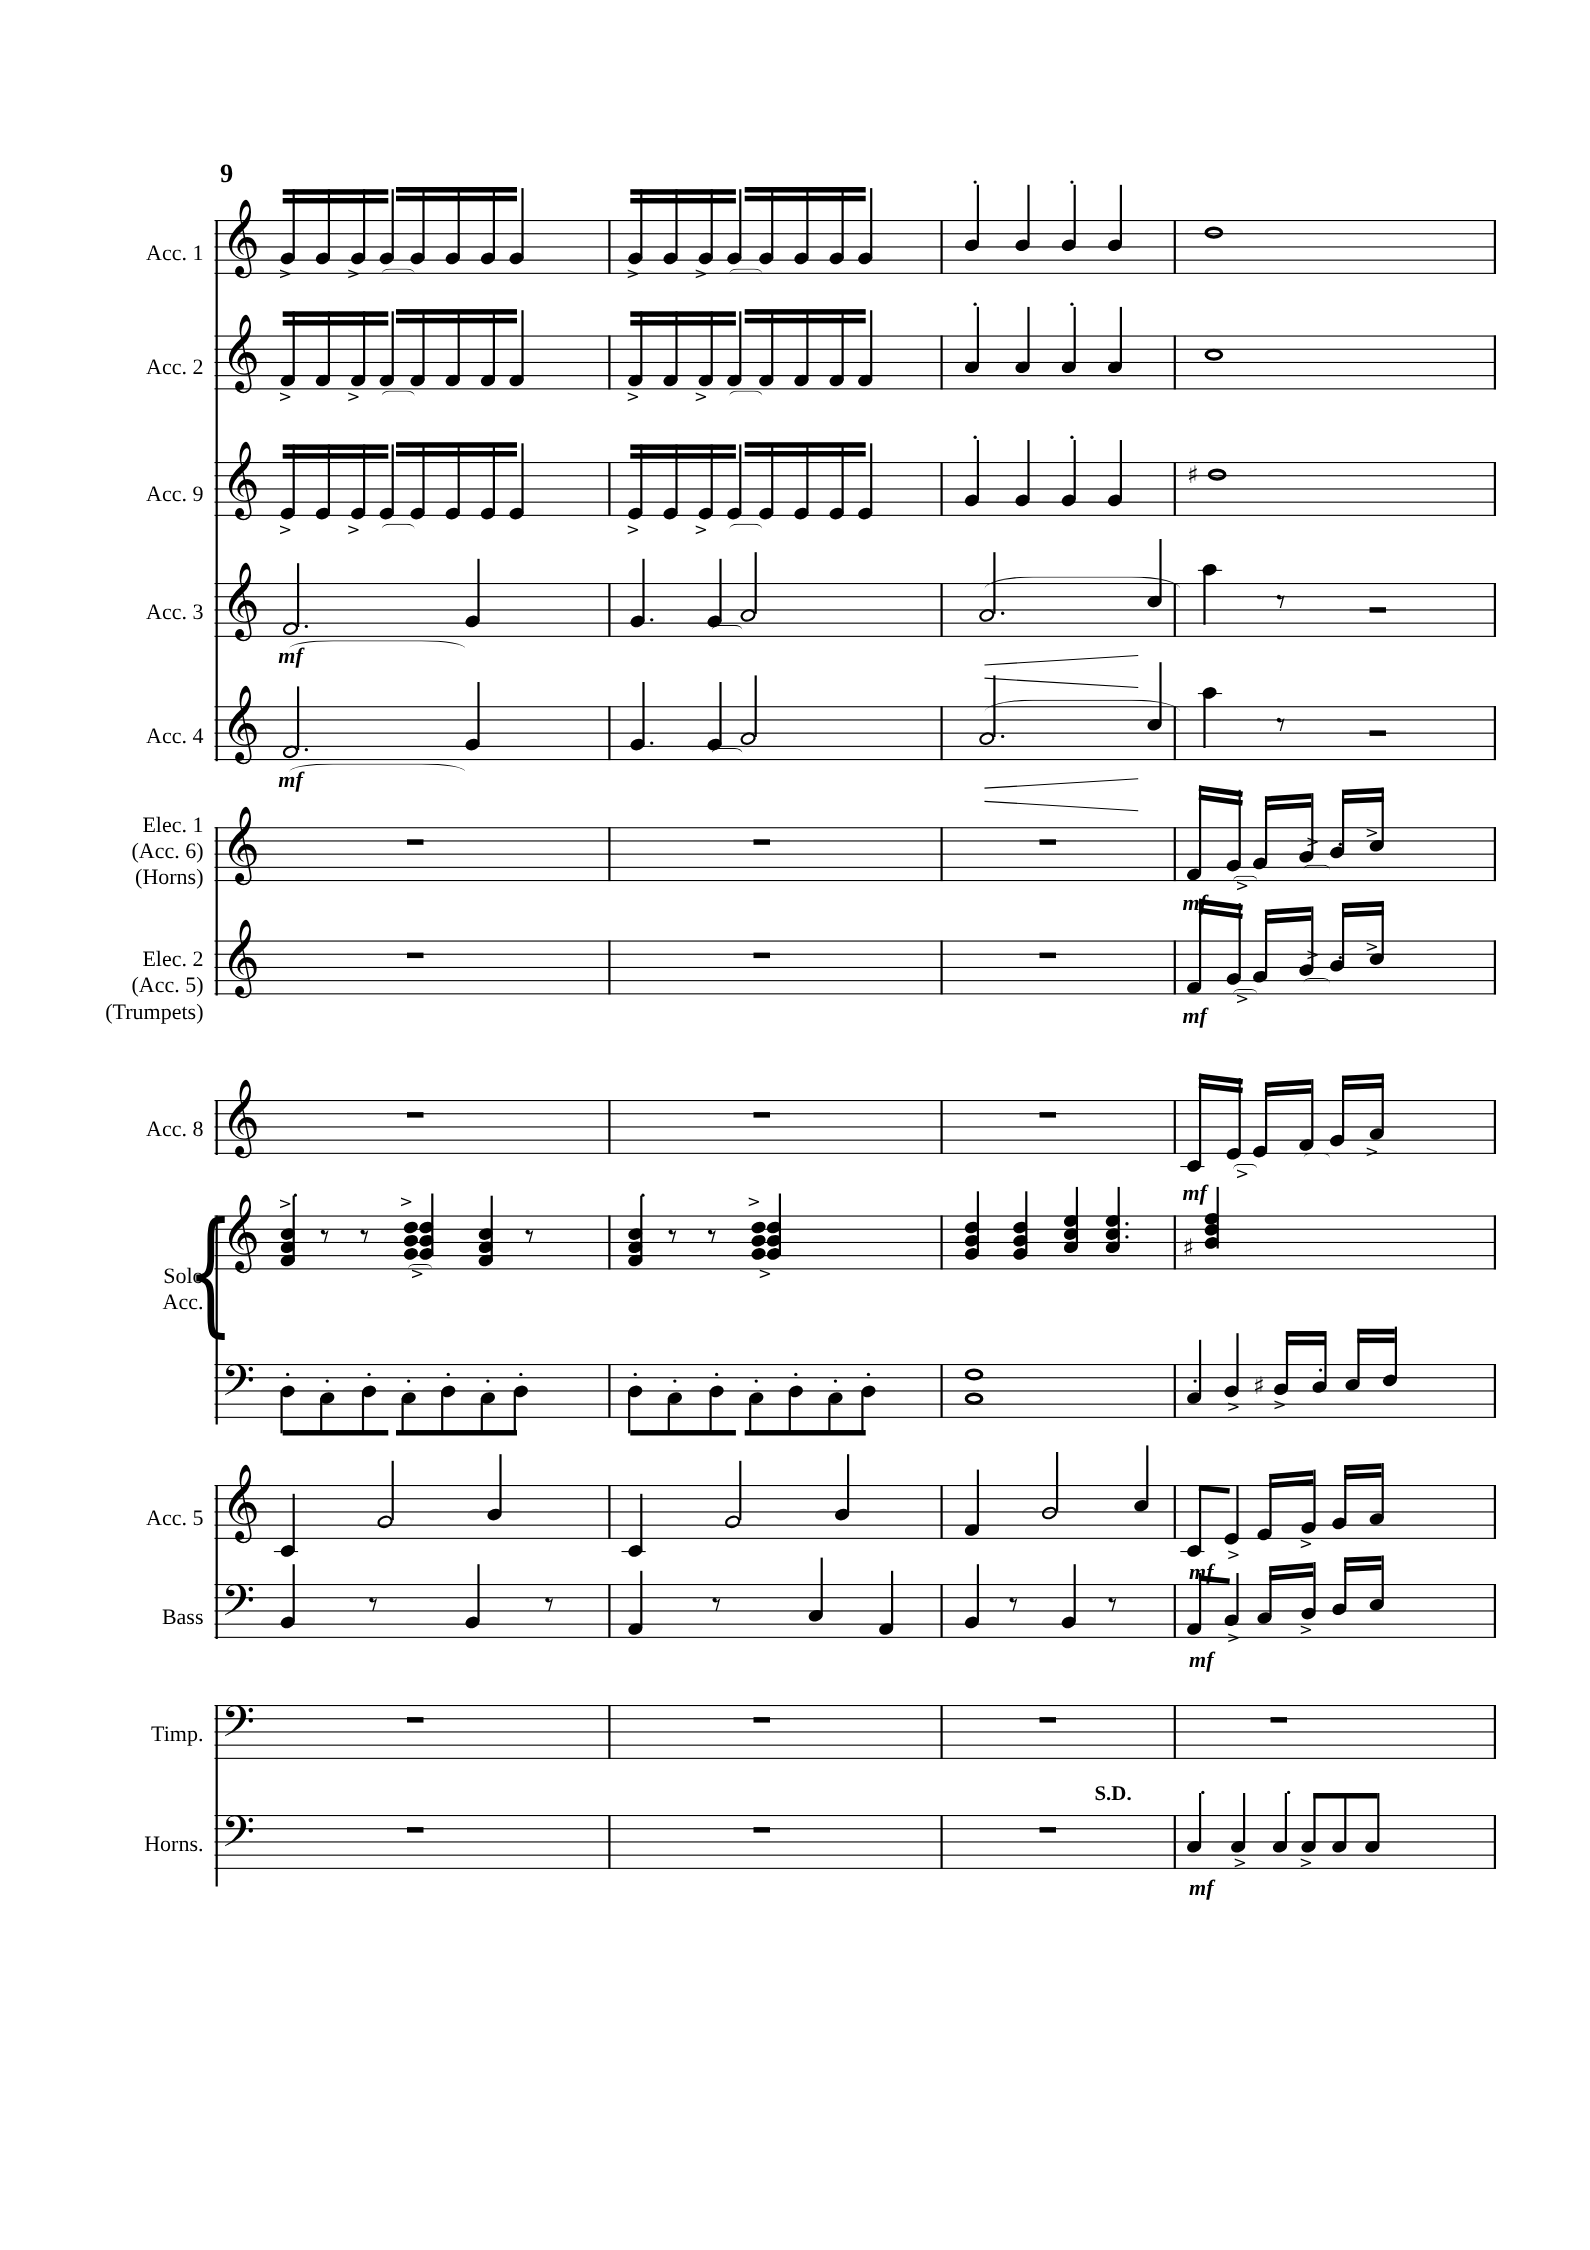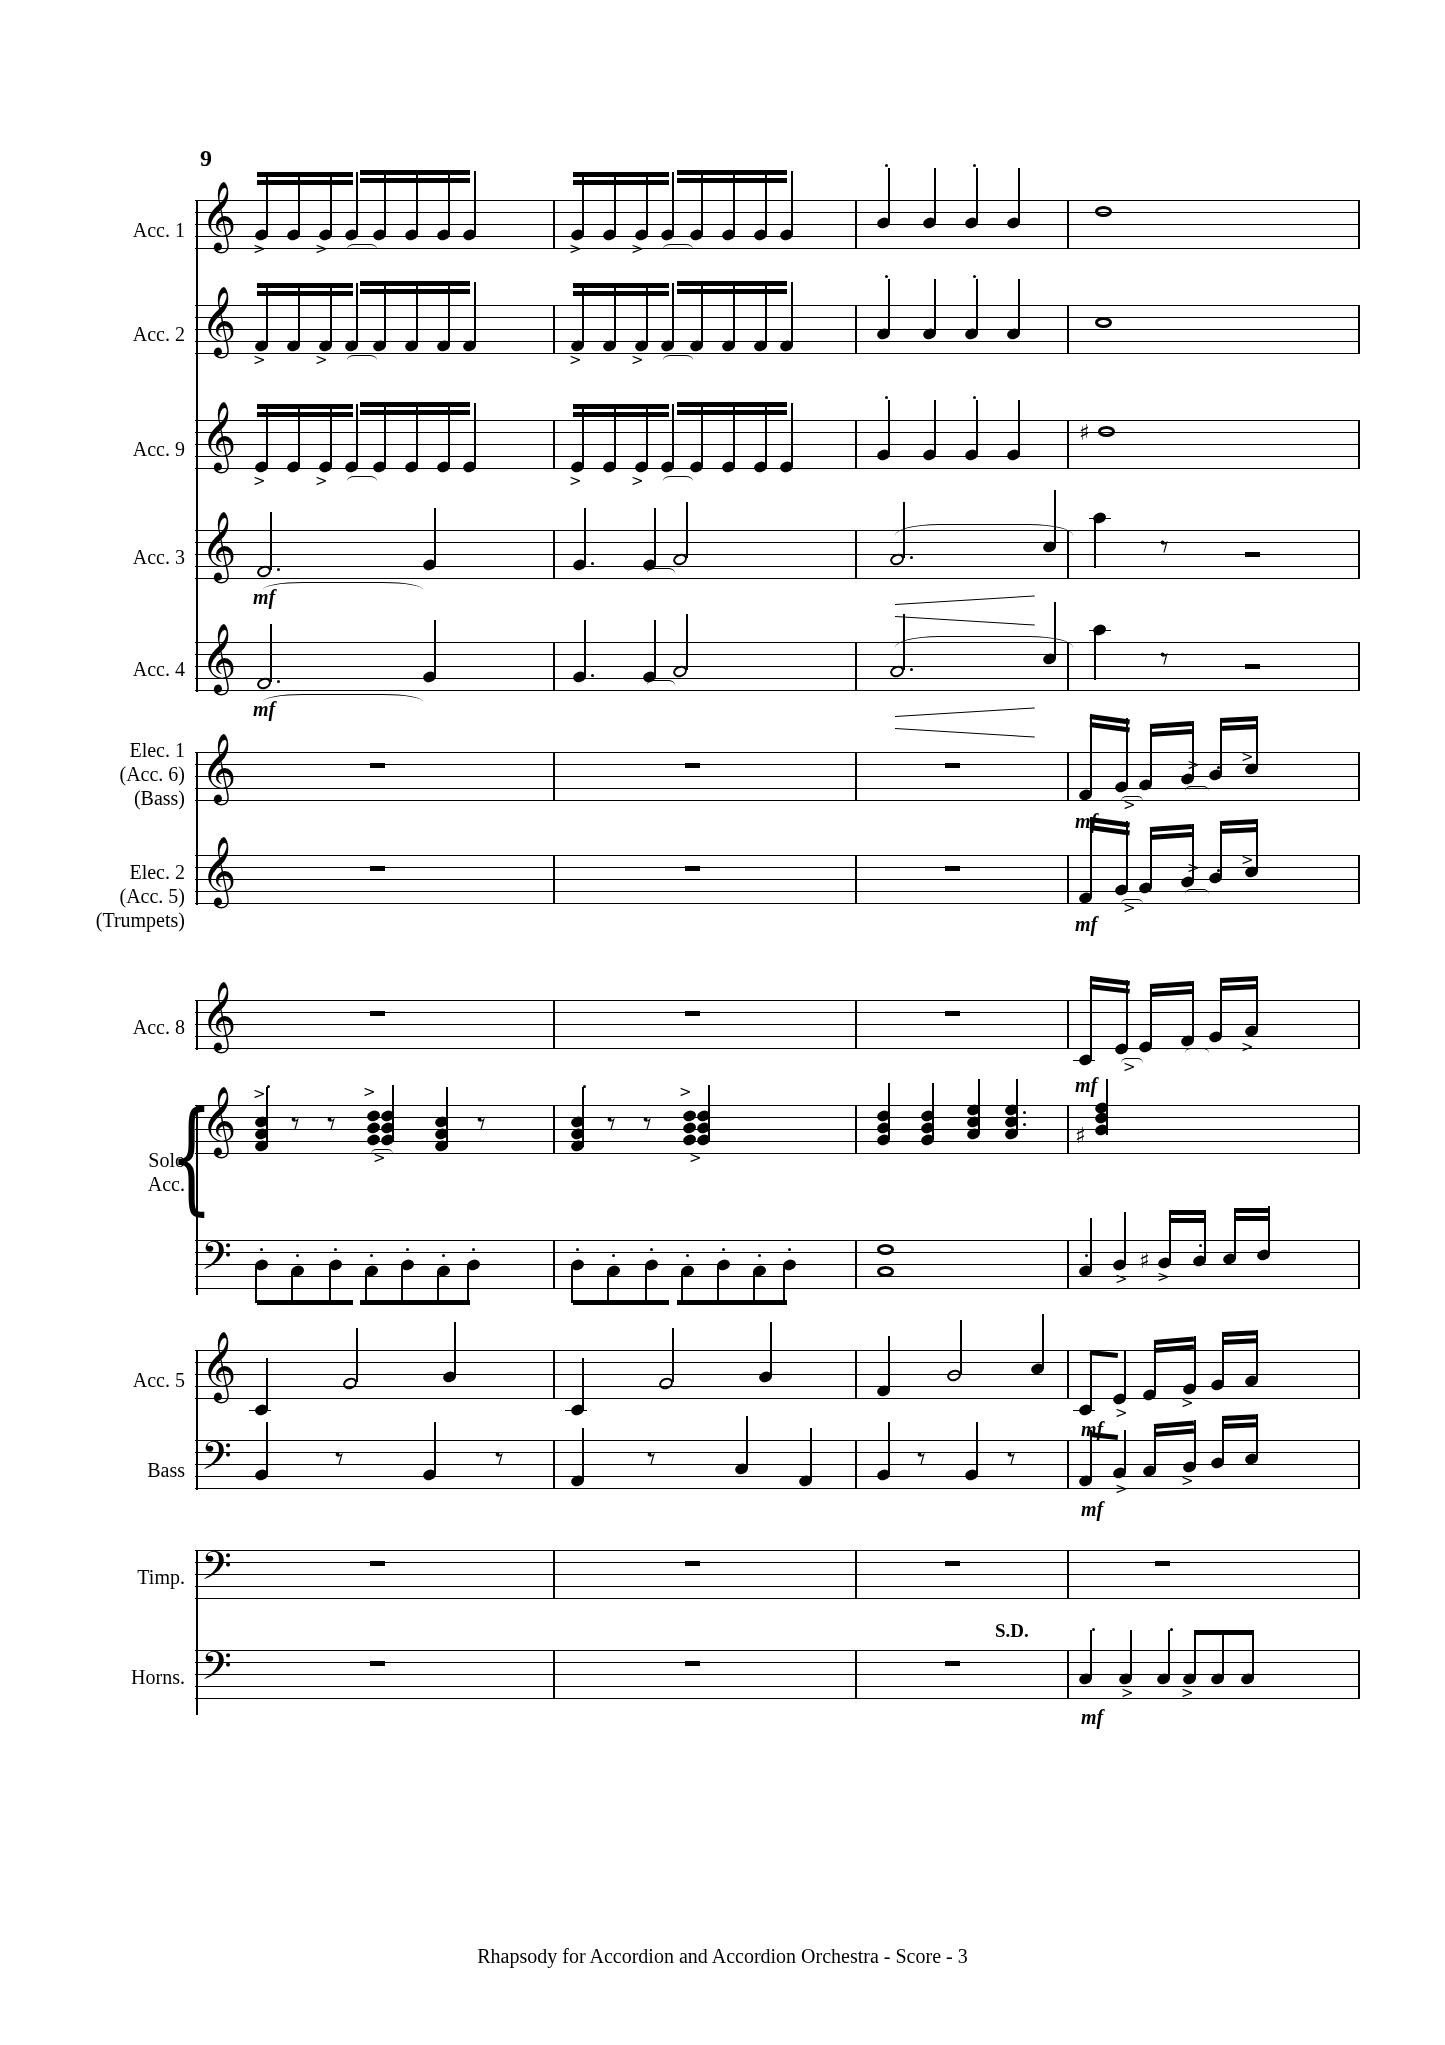--- a/index.html
+++ b/index.html
@@ -55,21 +55,21 @@
   <div class="rehearsal" style="left:200px;top:145px;">9</div>
 
   <div class="label" style="left:60px;top:218px;width:125px;">Acc. 1</div>
   <div class="label" style="left:60px;top:322px;width:125px;font-family:Liberation Serif, serif;">Acc. 2</div>
   <div class="label" style="left:60px;top:437px;width:125px;">Acc. 9</div>
   <div class="label" style="left:60px;top:545px;width:125px;">Acc. 3</div>
   <div class="label" style="left:60px;top:657px;width:125px;">Acc. 4</div>
 
   <div class="label" style="left:40px;top:738px;width:145px;">Elec. 1</div>
   <div class="label" style="left:40px;top:762px;width:145px;">(Acc. 6)</div>
-  <div class="label" style="left:40px;top:786px;width:145px;">(Bass)</div>
+  <div class="label" style="left:40px;top:786px;width:145px;">(Horns)</div>
 
   <div class="label" style="left:30px;top:860px;width:155px;">Elec. 2</div>
   <div class="label" style="left:30px;top:884px;width:155px;">(Acc. 5)</div>
   <div class="label" style="left:30px;top:908px;width:155px;">(Trumpets)</div>
 
   <div class="label" style="left:60px;top:1015px;width:125px;">Acc. 8</div>
 
   <div class="label" style="left:60px;top:1148px;width:125px;">Solo</div>
   <div class="label" style="left:60px;top:1172px;width:125px;">Acc.</div>
 
@@ -828,15 +828,14 @@
     <div class="artic" style="left:986px;top:36px;">&gt;</div>
     <div class="flagdot" style="left:1022px;top:26px;"></div>
     <div class="dyn" style="left:886px;top:56px;">mf</div>
   </div>
 
   <div class="syslink" style="left:196px;top:200px;height:492px;"></div>
   <div class="syslink" style="left:196px;top:752px;height:153px;"></div>
   <div class="syslink" style="left:196px;top:1000px;height:50px;"></div>
   <div class="syslink" style="left:196px;top:1350px;height:140px;"></div>
 
-  <div class="footer" style="left:0;top:1945px;">Rhapsody for Accordion and Accordion Orchestra - Score  -  3</div>
 
 </div>
 
 </body></html>

